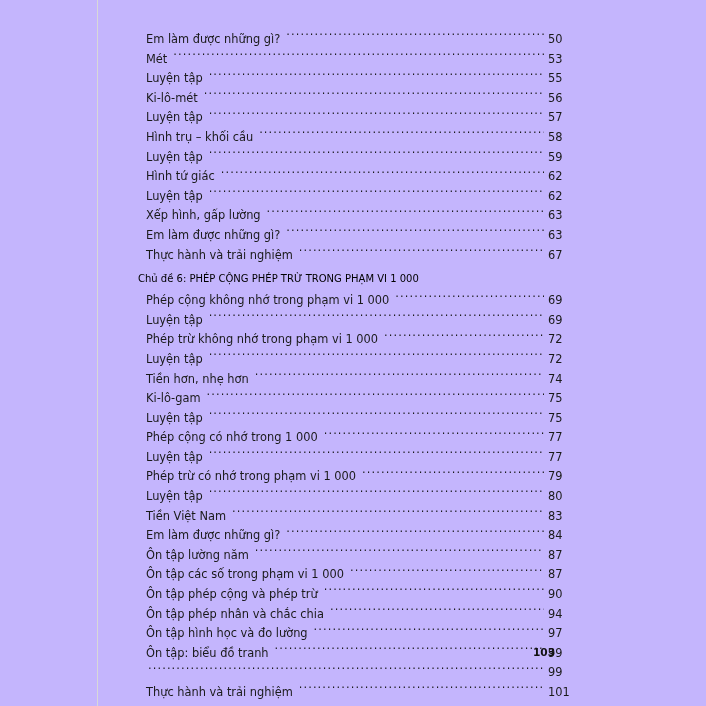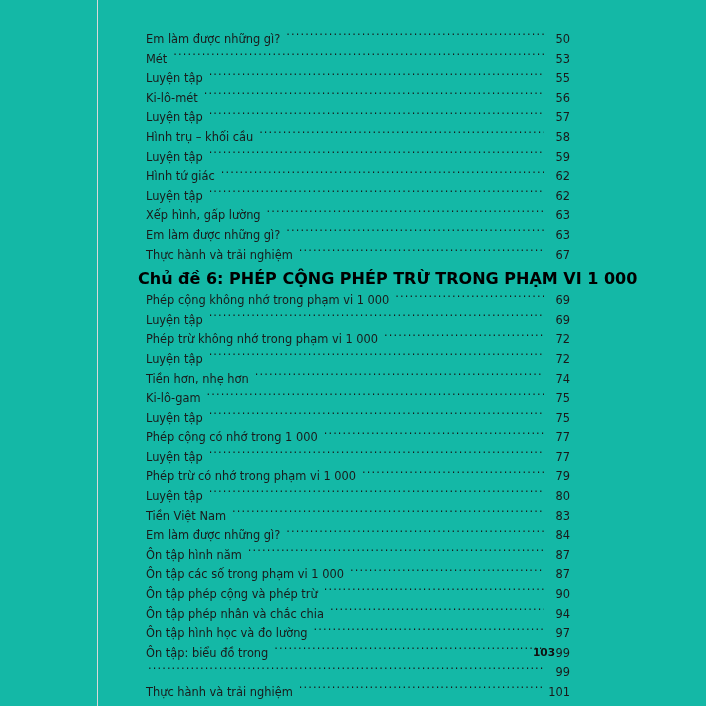--- a/index.html
+++ b/index.html
@@ -10,21 +10,21 @@
     width: 706px;
     height: 706px;
     background: #ffffff;
     font-family: "DejaVu Sans", sans-serif;
     overflow: hidden;
   }
   .page {
     position: relative;
     width: 706px;
     height: 706px;
-    background: #14b8a6;
+    background: #c4b5fd;
     box-sizing: border-box;
   }
   
   .gutter-line {
     position: absolute;
     left: 97px;
     top: 0px;
     width: 1px;
     height: 706px;
     background: #d8d8d8;
@@ -59,28 +59,28 @@
     position: absolute;
     left: 0;
     bottom: 1px;
     letter-spacing: 1.1px;
     font-size: 11.4px;
     color: #1a1a1a;
     white-space: nowrap;
   }
   .toc-entry .page-num {
     flex: 0 0 auto;
-    text-align: right;
+    text-align: left;
     min-width: 22px;
     padding-left: 2px;
   }
   .chapter-heading {
-    font-size: 16px;
+    font-size: 10px;
     line-height: 22px;
-    font-weight: bold;
+    font-weight: normal;
     color: #000000;
     margin-left: -8px;
     margin-top: 3px;
     margin-bottom: 1px;
     white-space: nowrap;
   }
   .footer-page {
     position: absolute;
     left: 533px;
     top: 646px;
@@ -217,21 +217,21 @@
         <span class="label">Tiền Việt Nam</span>
         <span class="dots"></span>
         <span class="page-num">83</span>
       </div>
       <div class="toc-entry">
         <span class="label">Em làm được những gì?</span>
         <span class="dots"></span>
         <span class="page-num">84</span>
       </div>
       <div class="toc-entry">
-        <span class="label">Ôn tập hình năm</span>
+        <span class="label">Ôn tập lường năm</span>
         <span class="dots"></span>
         <span class="page-num">87</span>
       </div>
       <div class="toc-entry">
         <span class="label">Ôn tập các số trong phạm vi 1 000</span>
         <span class="dots"></span>
         <span class="page-num">87</span>
       </div>
       <div class="toc-entry">
         <span class="label">Ôn tập phép cộng và phép trừ</span>
@@ -242,21 +242,21 @@
         <span class="label">Ôn tập phép nhân và chắc chia</span>
         <span class="dots"></span>
         <span class="page-num">94</span>
       </div>
       <div class="toc-entry">
         <span class="label">Ôn tập hình học và đo lường</span>
         <span class="dots"></span>
         <span class="page-num">97</span>
       </div>
       <div class="toc-entry">
-        <span class="label">Ôn tập: biểu đồ trong</span>
+        <span class="label">Ôn tập: biểu đồ tranh</span>
         <span class="dots"></span>
         <span class="page-num">99</span>
       </div>
       <div class="toc-entry">
         <span class="dots"></span>
         <span class="page-num">99</span>
       </div>
       <div class="toc-entry">
         <span class="label">Thực hành và trải nghiệm</span>
         <span class="dots"></span>

